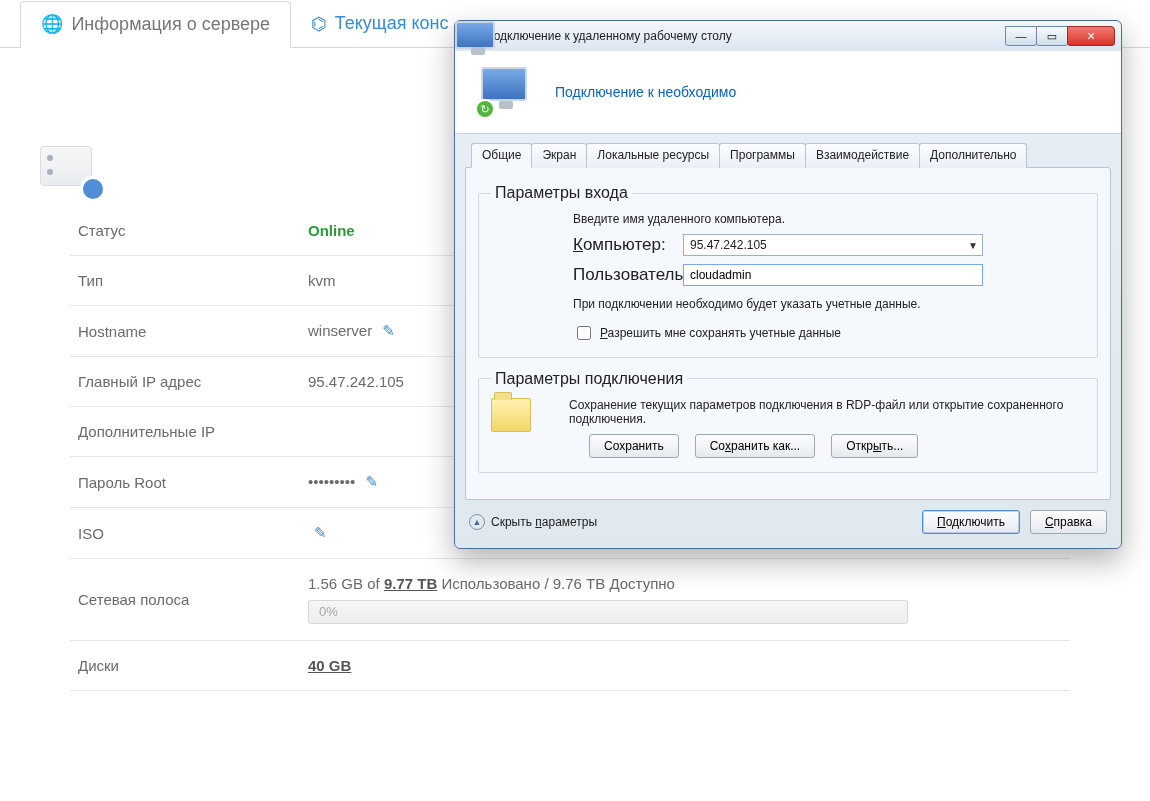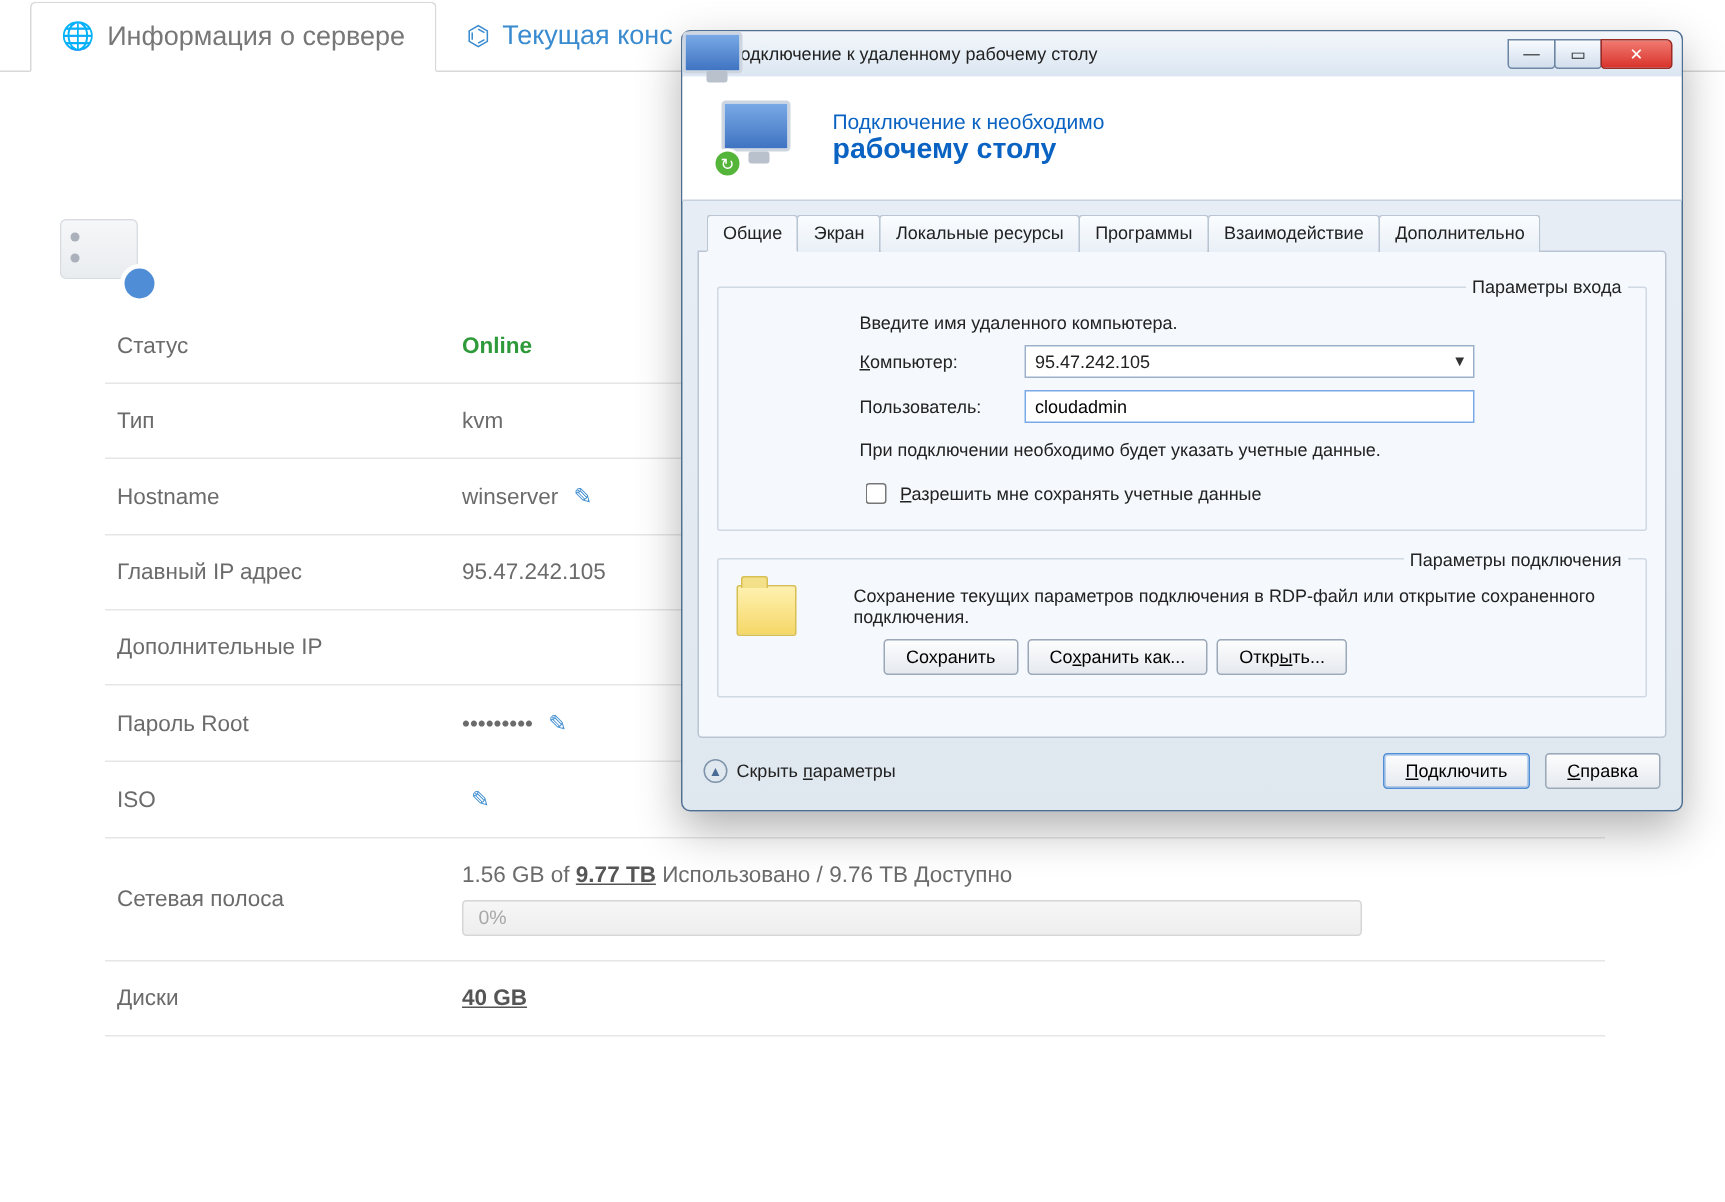--- a/index.html
+++ b/index.html
@@ -119,53 +119,53 @@
 
   .tabpane {
     border:1px solid #b9c5d3; background:#f5f8fc; border-radius:0 3px 3px 3px;
     padding:10px 12px 14px;
   }
 
   fieldset.grp {
     border:1px solid #cfd8e3; border-radius:2px; margin:6px 0 12px; padding:10px 12px 14px;
     background:#f5f8fc;
   }
-  fieldset.grp legend{ font-size:12px; padding:0 4px; color:#222;text-align:right;}
+  fieldset.grp legend{ font-size:16px; padding:0 4px; color:#222;}
 
   .grp-row { display:flex; align-items:flex-start; gap:14px; }
   .grp-icon.pc { width:44px; height:40px; }
   .grp-icon.pc .mon{ left:0; top:0; width:40px; height:28px;}
   .grp-icon.pc .mon::after{ left:14px; bottom:-8px;}
   .grp-icon.folder{
     width:40px; height:34px; background:linear-gradient(#fff1b0,#f5d768);
     border:1px solid #d7bf54; border-radius:2px; position:relative;
   }
   .grp-icon.folder::before{content:"";position:absolute;left:2px;top:-7px;width:16px;height:7px;
     background:#f5e08a;border:1px solid #d7bf54;border-bottom:none;border-radius:2px 2px 0 0;}
 
   .form-rows{ flex:1;margin-left:24px; }
   .form-line{ display:flex; align-items:center; margin-top:8px; gap:10px;}
-  .form-label{ width:100px; font-size:12px; }
+  .form-label{ width:100px; font-size:17px; }
   .und{ text-decoration:underline; text-decoration-style:solid; }
 
   .combo{
     flex: 0 0 300px; height:22px; border:1px solid #9bb1c9; background:#fff;
     display:flex; align-items:center; justify-content:space-between; padding:0 4px 0 6px;
     font-size:12px; cursor:pointer;
   }
   .combo .caret{ font-size:10px; color:#333; }
   input.txt{
     flex: 0 0 300px; height:22px; border:1px solid #79a9e6; background:#fff;
     padding:0 6px; font-size:12px; font-family:inherit; outline:none;
   }
   .hint{ font-size:12px; color:#222; margin-top:10px; line-height:1.4; }
   .chk{ display:flex; align-items:center; gap:6px; margin-top:10px; font-size:12px; }
   .chk input{ width:14px; height:14px; }
 
-  .btnrow{ display:flex; gap:6px; margin-top:8px;padding-left:20px; }
+  .btnrow{ display:flex; gap:16px; margin-top:8px;padding-left:20px; }
   .wb{
     height:24px; padding:0 14px; font-size:12px;
     background:linear-gradient(#fdfdfe,#e5e9ee); border:1px solid #9aa8b8;
     border-radius:3px; cursor:pointer; display:flex; align-items:center;
   }
 
   .footer{
     display:flex; align-items:center; justify-content:space-between;
     padding:10px 14px 14px;
   }
@@ -272,21 +272,20 @@
     </div>
   </div>
 
   <div class="banner">
     <div class="banner-icon">
       <div class="mon"></div>
         <div class="mon-badge">↻</div>
     </div>
     <div class="banner-text">
       <div class="l1">Подключение к необходимо</div>
-      <div class="l2">рабочему столу</div>
     </div>
   </div>
 
   <div class="rdp-body">
     <div class="dlg-tabs">
       <div class="dlg-tab active">Общие</div>
       <div class="dlg-tab">Экран</div>
       <div class="dlg-tab">Локальные ресурсы</div>
       <div class="dlg-tab">Программы</div>
       <div class="dlg-tab">Взаимодействие</div>

